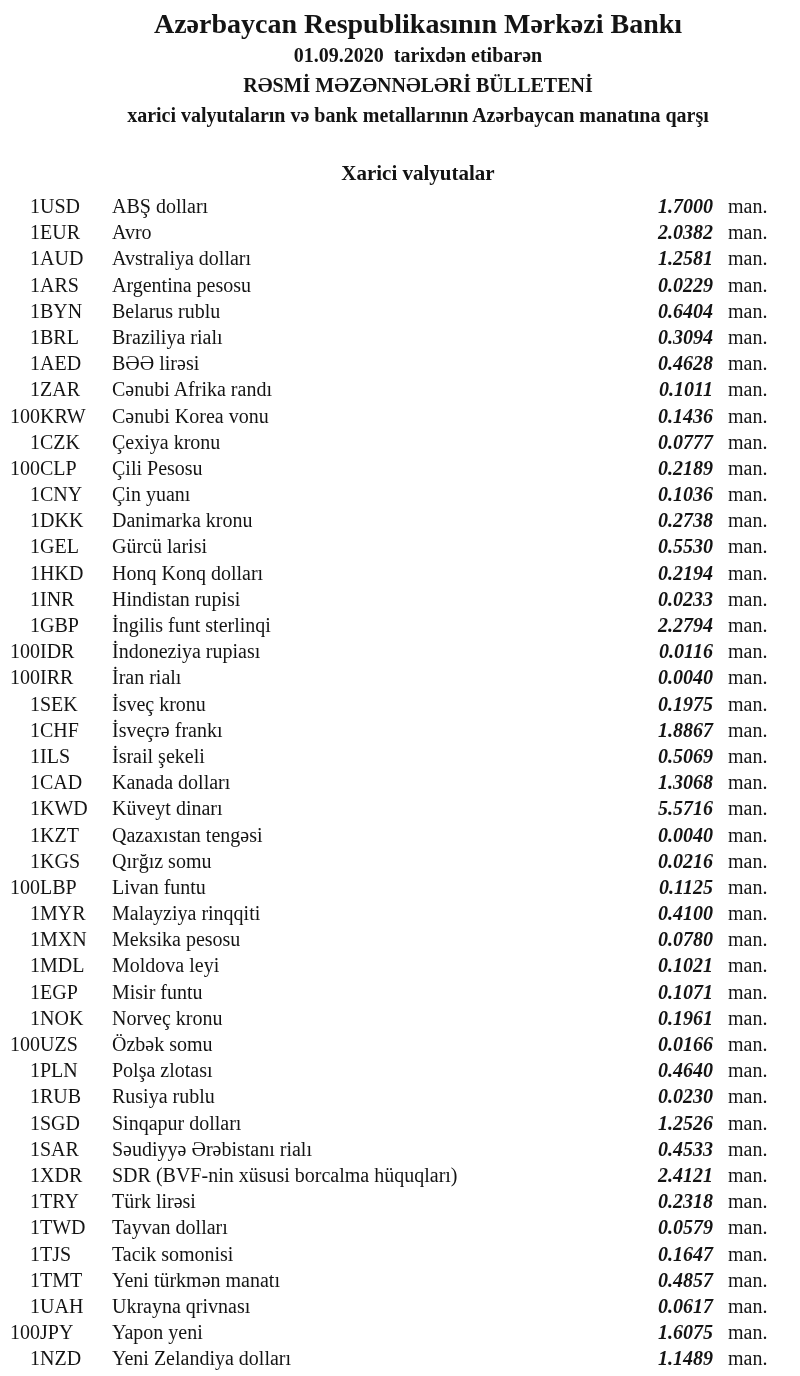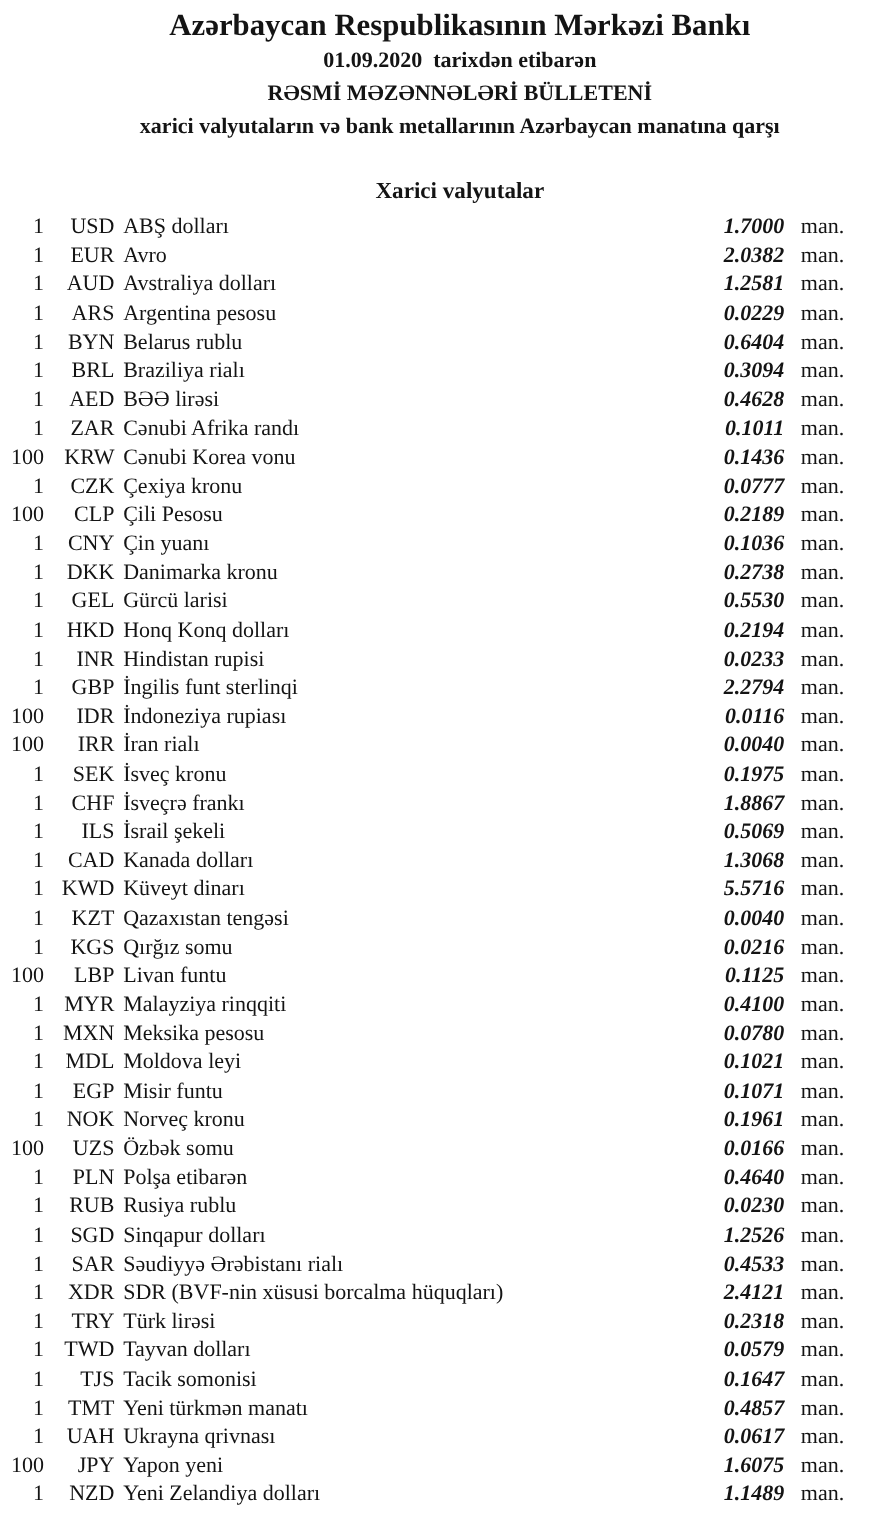--- a/index.html
+++ b/index.html
@@ -52,21 +52,21 @@
   .row {
     display: grid;
     grid-template-columns: 40px 64px 1fr 100px 57px;
     padding-right: 30px;
     height: 26.2px;
     line-height: 26.2px;
     font-size: 20px;
     white-space: nowrap;
   }
   .cell-qty  { text-align: right; }
-  .cell-code { text-align: right; }
+  .cell-code { text-align: left; }
   .cell-name { padding-left: 8px; overflow: hidden; }
   .cell-rate { text-align: right; font-weight: bold; font-style: italic; }
   .cell-unit { padding-left: 15px; }
 </style>
 </head>
 <body>
 
 <div class="page">
 
   <div class="doc-header">
@@ -341,21 +341,21 @@
     <span class="cell-qty">100</span>
     <span class="cell-code">UZS</span>
     <span class="cell-name">Özbək somu</span>
     <span class="cell-rate">0.0166</span>
     <span class="cell-unit">man.</span>
   </div>
 
   <div class="row">
     <span class="cell-qty">1</span>
     <span class="cell-code">PLN</span>
-    <span class="cell-name">Polşa etibarən</span>
+    <span class="cell-name">Polşa zlotası</span>
     <span class="cell-rate">0.4640</span>
     <span class="cell-unit">man.</span>
   </div>
 
   <div class="row">
     <span class="cell-qty">1</span>
     <span class="cell-code">RUB</span>
     <span class="cell-name">Rusiya rublu</span>
     <span class="cell-rate">0.0230</span>
     <span class="cell-unit">man.</span>

